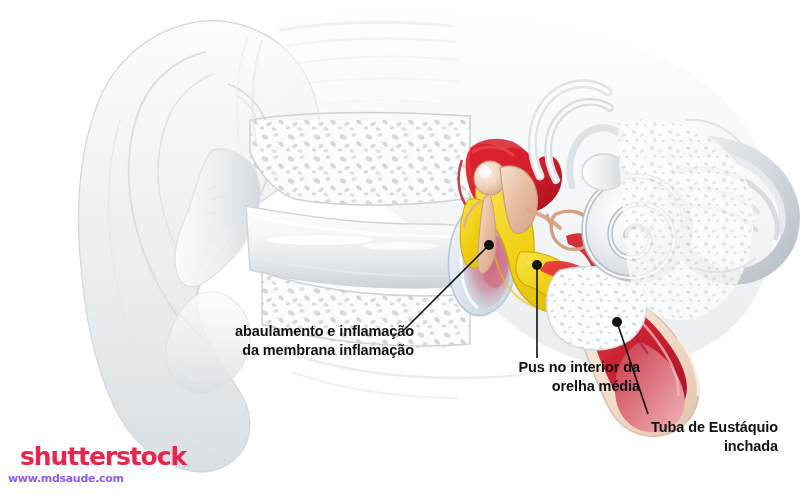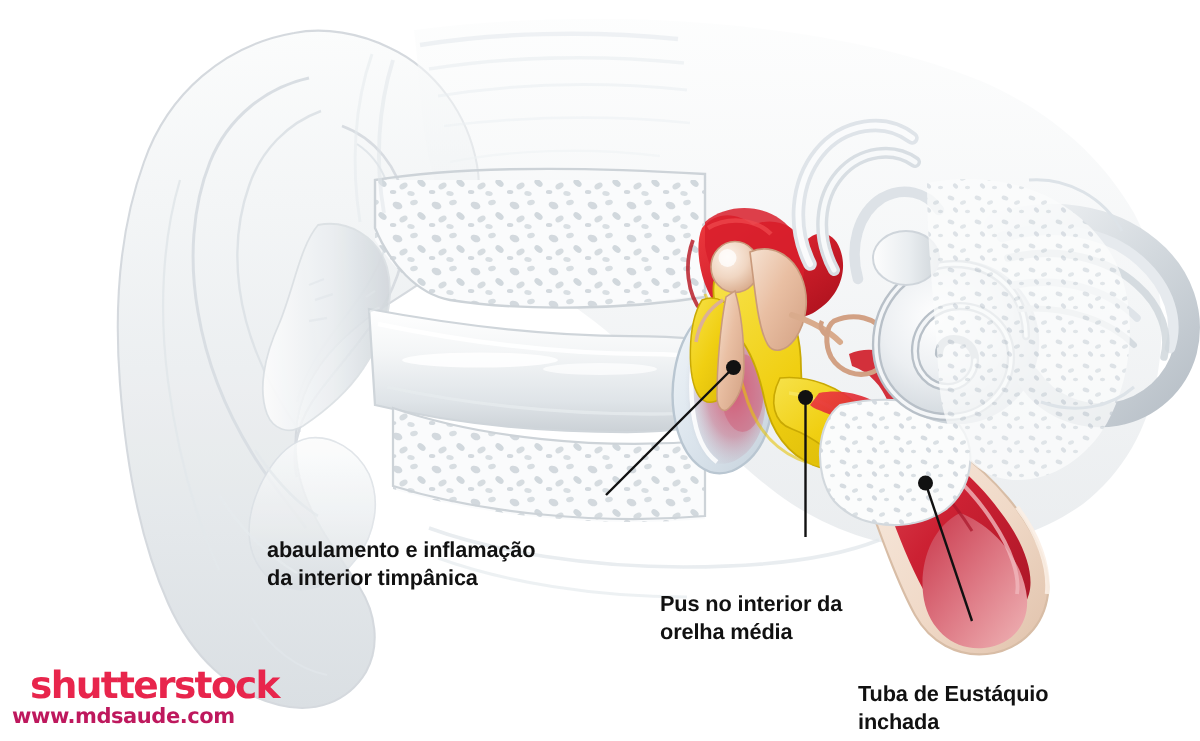--- a/index.html
+++ b/index.html
@@ -10,43 +10,42 @@
     overflow:hidden;position:relative;
   }
   #stage{position:absolute;inset:0;width:800px;height:494px;}
   #art{position:absolute;left:0;top:0;width:800px;height:494px;}
   .lbl{
     position:absolute;
     color:#111111;
     font-weight:bold;
     font-size:14.5px;
     line-height:19px;
-    text-align:left;
+    text-align:right;
     letter-spacing:-0.1px;
     white-space:nowrap;
-    margin-top:36px;
   }
   #label-eardrum{left:178px;top:322px;width:236px;}
   #label-pus{left:440px;top:358px;width:200px;}
   #label-tube{left:572px;top:418px;width:206px;}
   #watermark{position:absolute;left:8px;top:444px;width:160px;}
   #ss-logo{
     display:block;
     color:#E8254C;
     font-size:25px;
     font-weight:bold;
     letter-spacing:-1.1px;
     line-height:26px;
     font-family:"DejaVu Sans", sans-serif;
     margin-left:12px;
   }
   #ss-site{
     display:block;
-    color:#be185d;
-    font-size:14px;
+    color:#8b5cf6;
+    font-size:11px;
     font-weight:bold;
     letter-spacing:-0.3px;
     line-height:15px;
     margin-top:1px;
     font-family:"DejaVu Sans", sans-serif;
   }
 </style>
 </head>
 <body>
 
@@ -371,21 +370,21 @@
       <line x1="537" y1="358" x2="537" y2="265" stroke="#111111" stroke-width="1.6"></line>
       <circle cx="537" cy="265" r="5" fill="#111111"></circle>
 
       <line x1="648" y1="414" x2="617" y2="322" stroke="#111111" stroke-width="1.6"></line>
       <circle cx="617" cy="322" r="5" fill="#111111"></circle>
     </g>
   </svg>
 
   <div class="lbl" id="label-eardrum">
     <div>abaulamento e inflamação</div>
-    <div>da interior timpânica</div>
+    <div>da membrana inflamação</div>
   </div>
 
   <div class="lbl" id="label-pus">
     <div>Pus no interior da</div>
     <div>orelha média</div>
   </div>
 
   <div class="lbl" id="label-tube">
     <div>Tuba de Eustáquio</div>
     <div>inchada</div>

